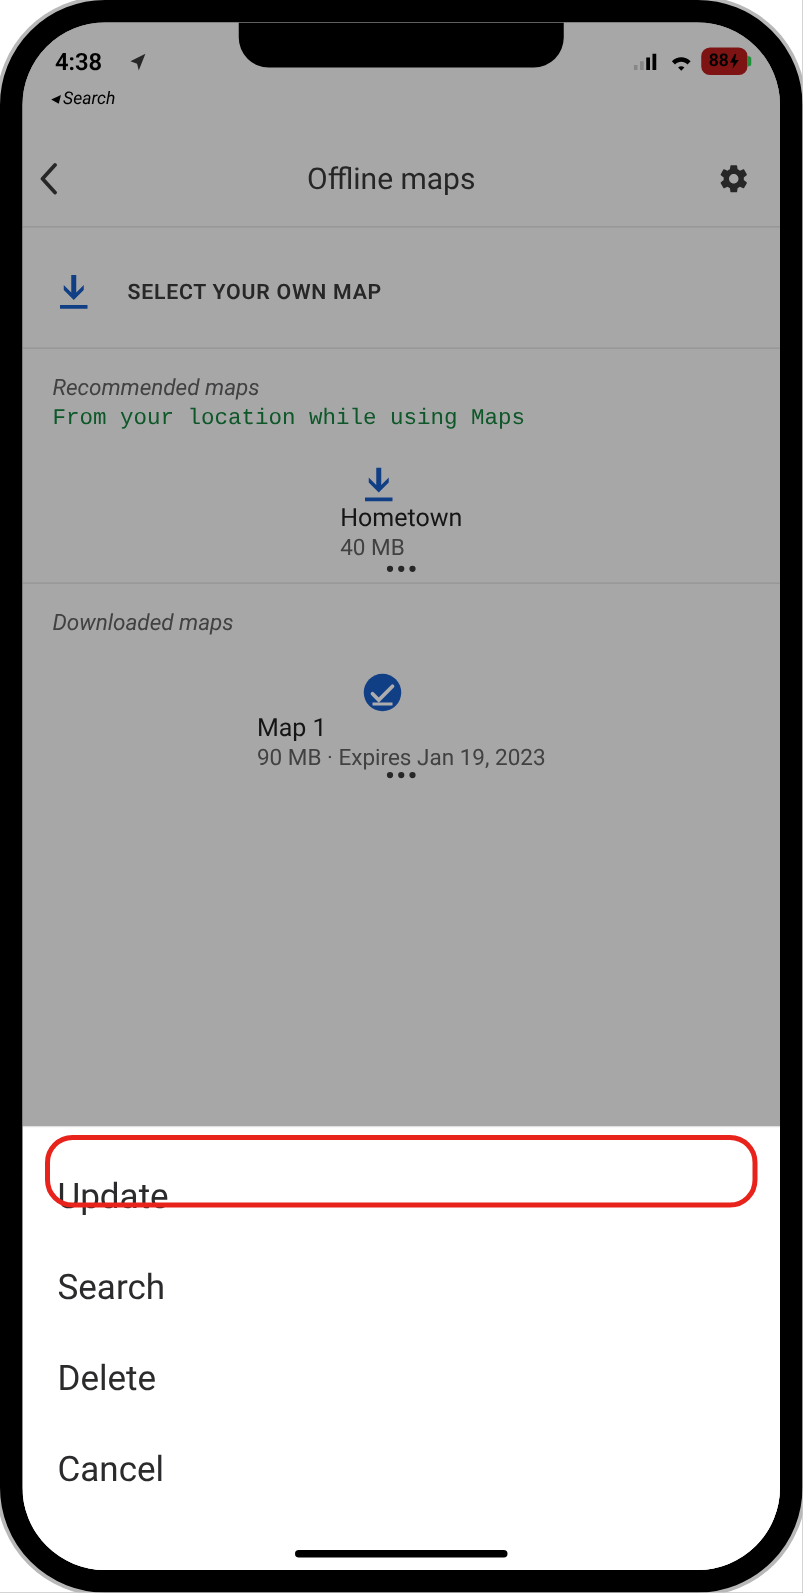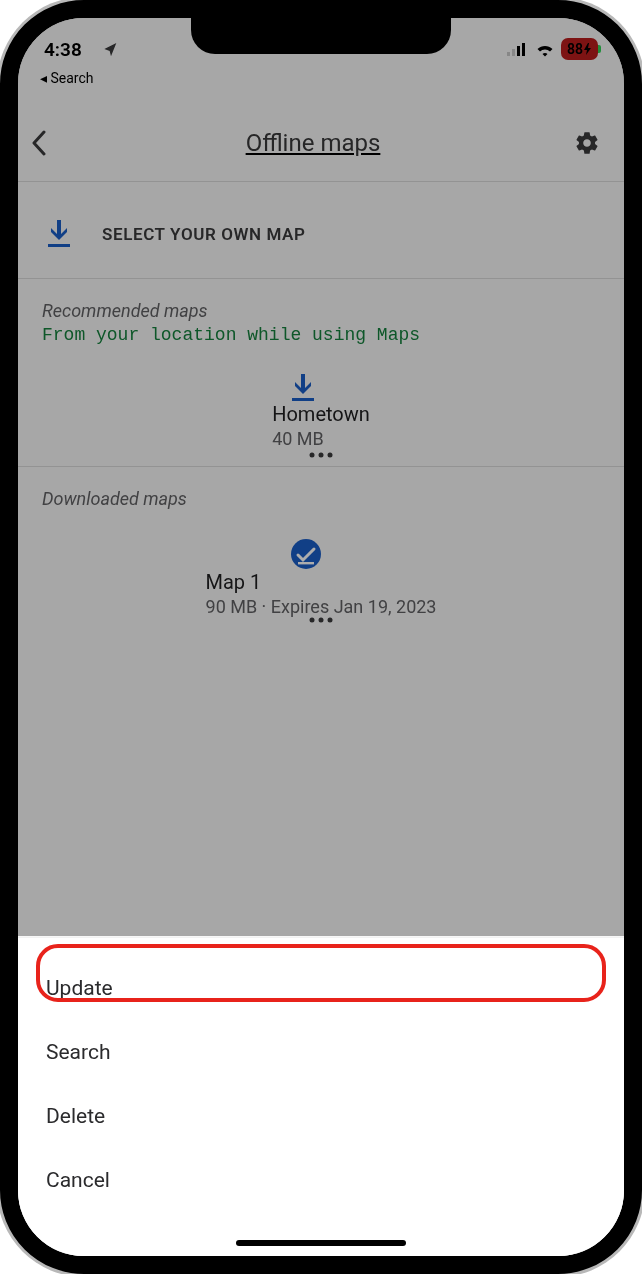--- a/index.html
+++ b/index.html
@@ -80,33 +80,33 @@
     background: #32d158;
     border-radius: 0 2px 2px 0;
   }
   .back-app {
     position: absolute;
     top: 52px;
     left: 22px;
     font-size: 14px;
     color: #000;
     z-index: 10;
+    font-style: italic;
   }
 
   
   .app-header {
     position: absolute;
     top: 90px; left: 0; right: 16px;
     height: 70px;
     display: flex;
     align-items: center;
     justify-content: space-between;
     padding: 0 4px;
     z-index: 10;
-    text-decoration: underline;
   }
   .app-header .title {
     font-size: 24px;
     color: #39393a;
     font-weight: 400;
   }
   .gear, .chevron { width: 34px; height: 34px; display:flex; align-items:center; justify-content:center; }
 
   .divider {
     position: absolute;
@@ -163,21 +163,21 @@
   .sheet {
     position: absolute;
     left: 0; right: 0; bottom: 0;
     background: #fff;
     z-index: 30;
     padding: 18px 0 44px 0;
     border-top: 1px solid rgba(0,0,0,0.05);
   }
   .sheet-item {
     padding: 20px 28px;
-    font-size: 21px;
+    font-size: 28px;
     color: #2b2b2d;
   }
   .highlight-ring {
     position: absolute;
     left: 18px; right: 18px;
     top: 6px;
     height: 58px;
     border: 4px solid #e8231b;
     border-radius: 22px;
     pointer-events: none;

